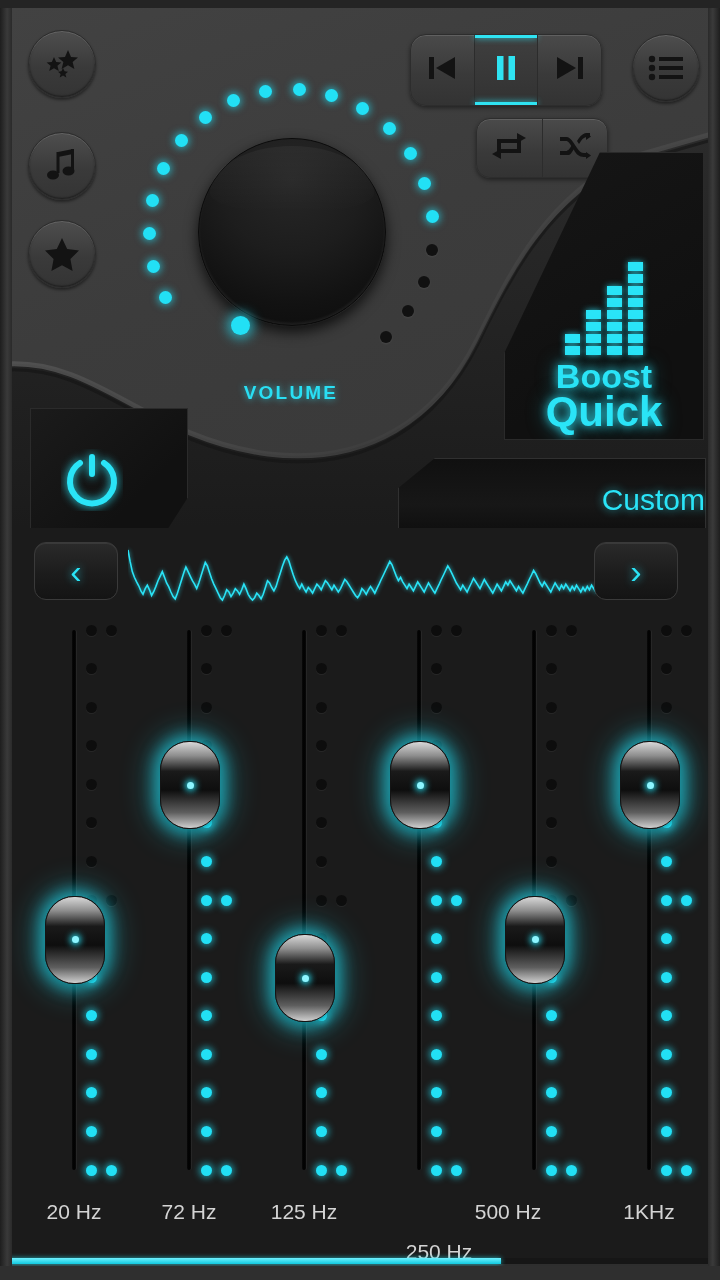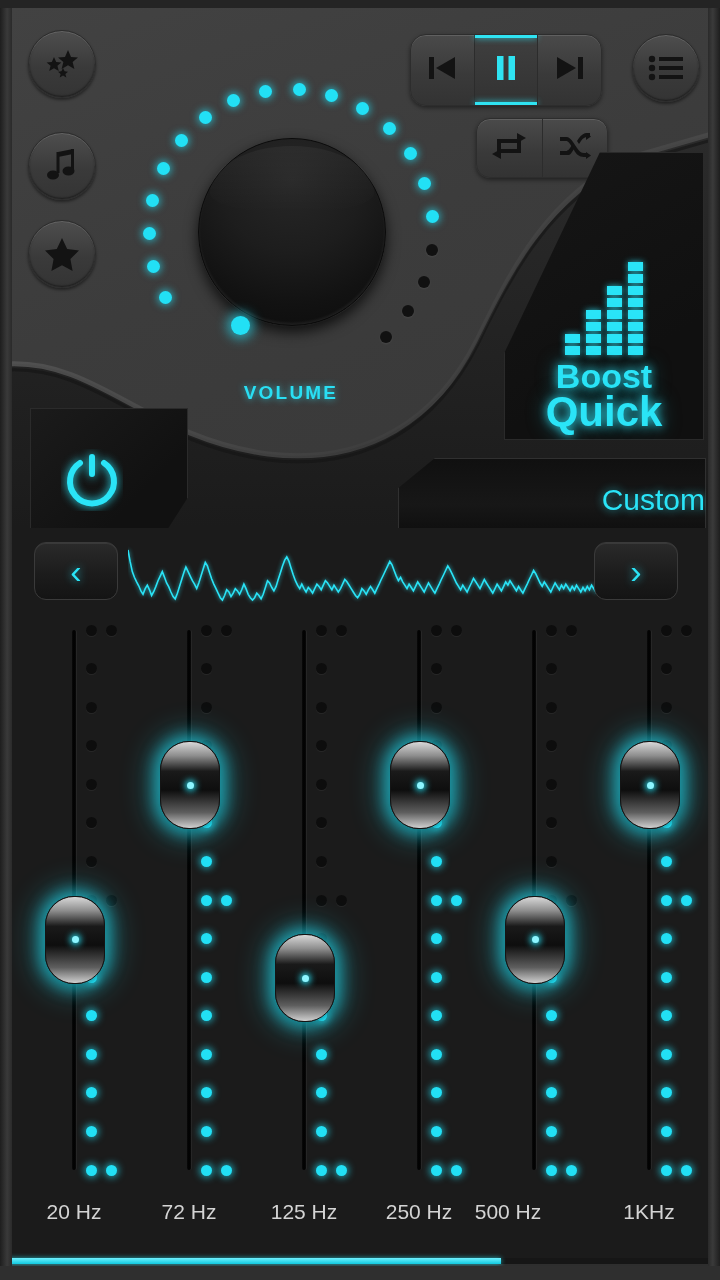--- a/index.html
+++ b/index.html
@@ -533,21 +533,21 @@
           <div class="dot on" style="left: 40px; top: 544.5px;"></div>
           <div class="dot on" style="left: 60px; top: 544.5px;"></div>
           <div class="thumb" style="left: -1px; top: 121.286px;"></div>
         </div>
       </div>
 
     <div id="freqrow">
         <div class="freq" style="left: 11px;">20 Hz</div>
         <div class="freq" style="left: 126px;">72 Hz</div>
         <div class="freq" style="left: 241px;">125 Hz</div>
-        <div class="freq" style="left: 356px;">250 Hz</div>
+        <div class="freq" style="left: 376px; margin-top: 40px;">250 Hz</div>
         <div class="freq" style="left: 445px;">500 Hz</div>
         <div class="freq" style="left: 586px;">1KHz</div>
       </div>
   </div>
 
   <div id="scrollbar">
     <div id="scroll-thumb" style="width: 70%; left: 0%;"></div>
   </div>
 
   <div class="edge-l"></div>

